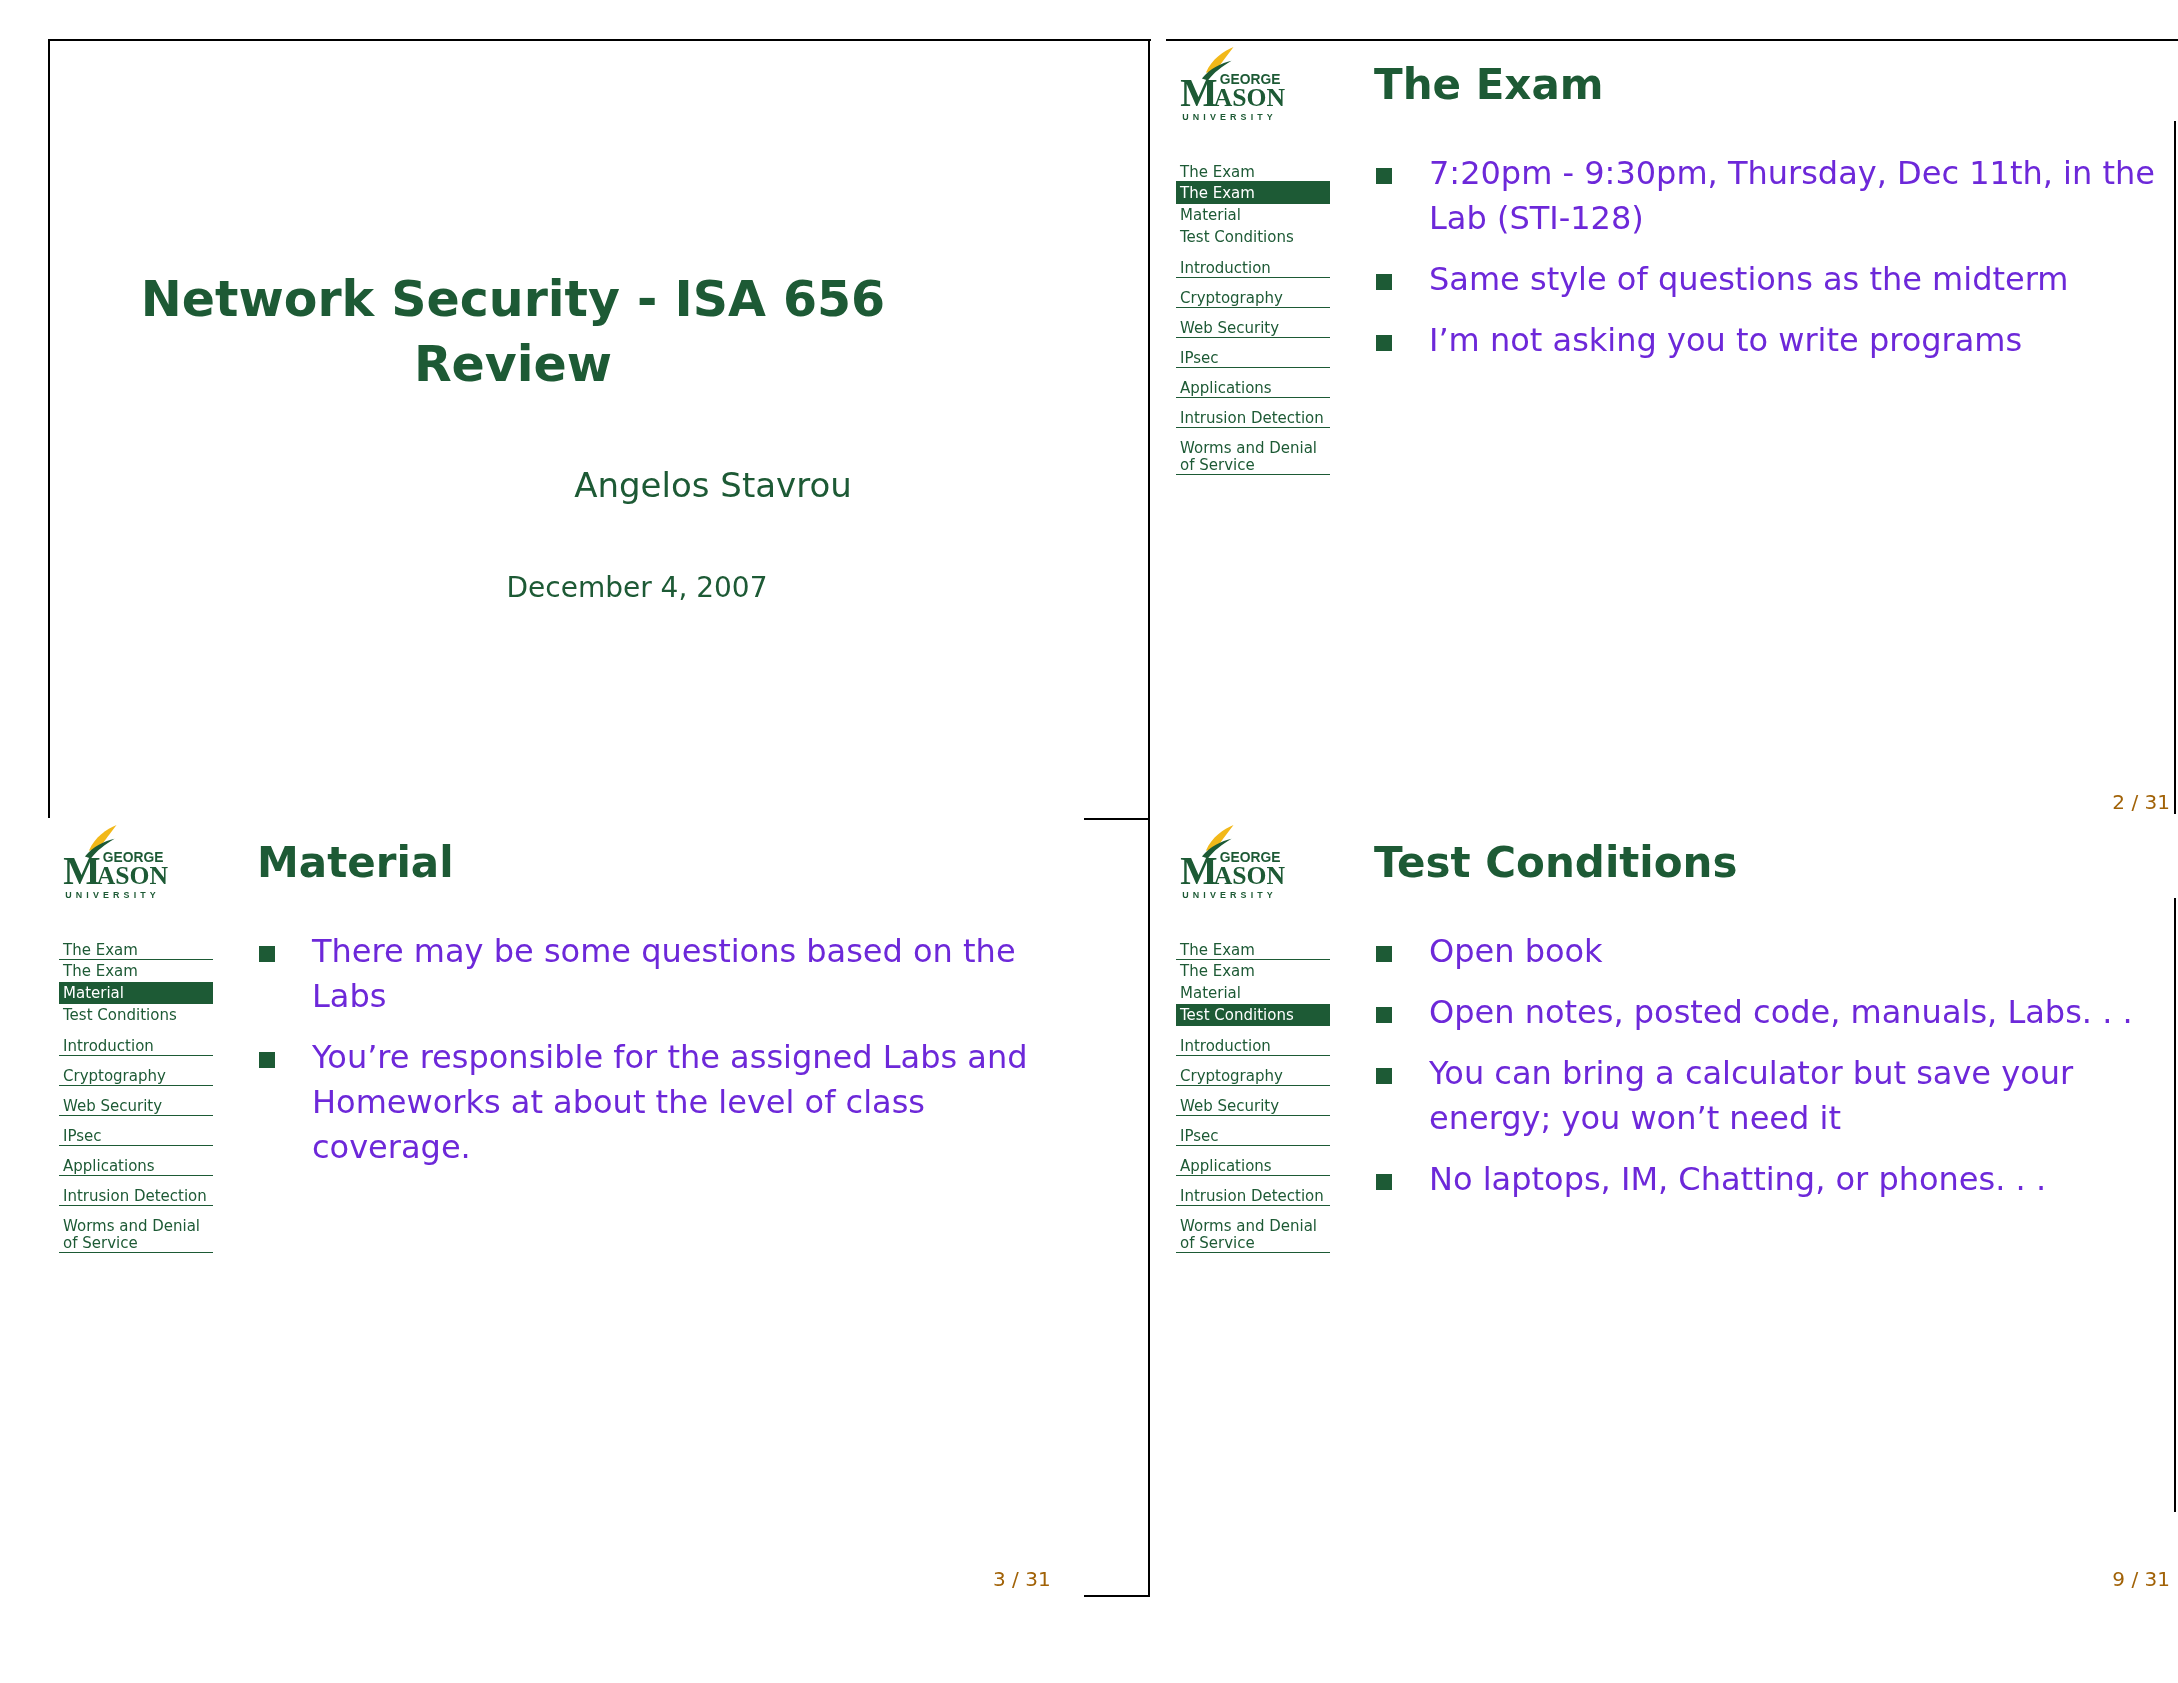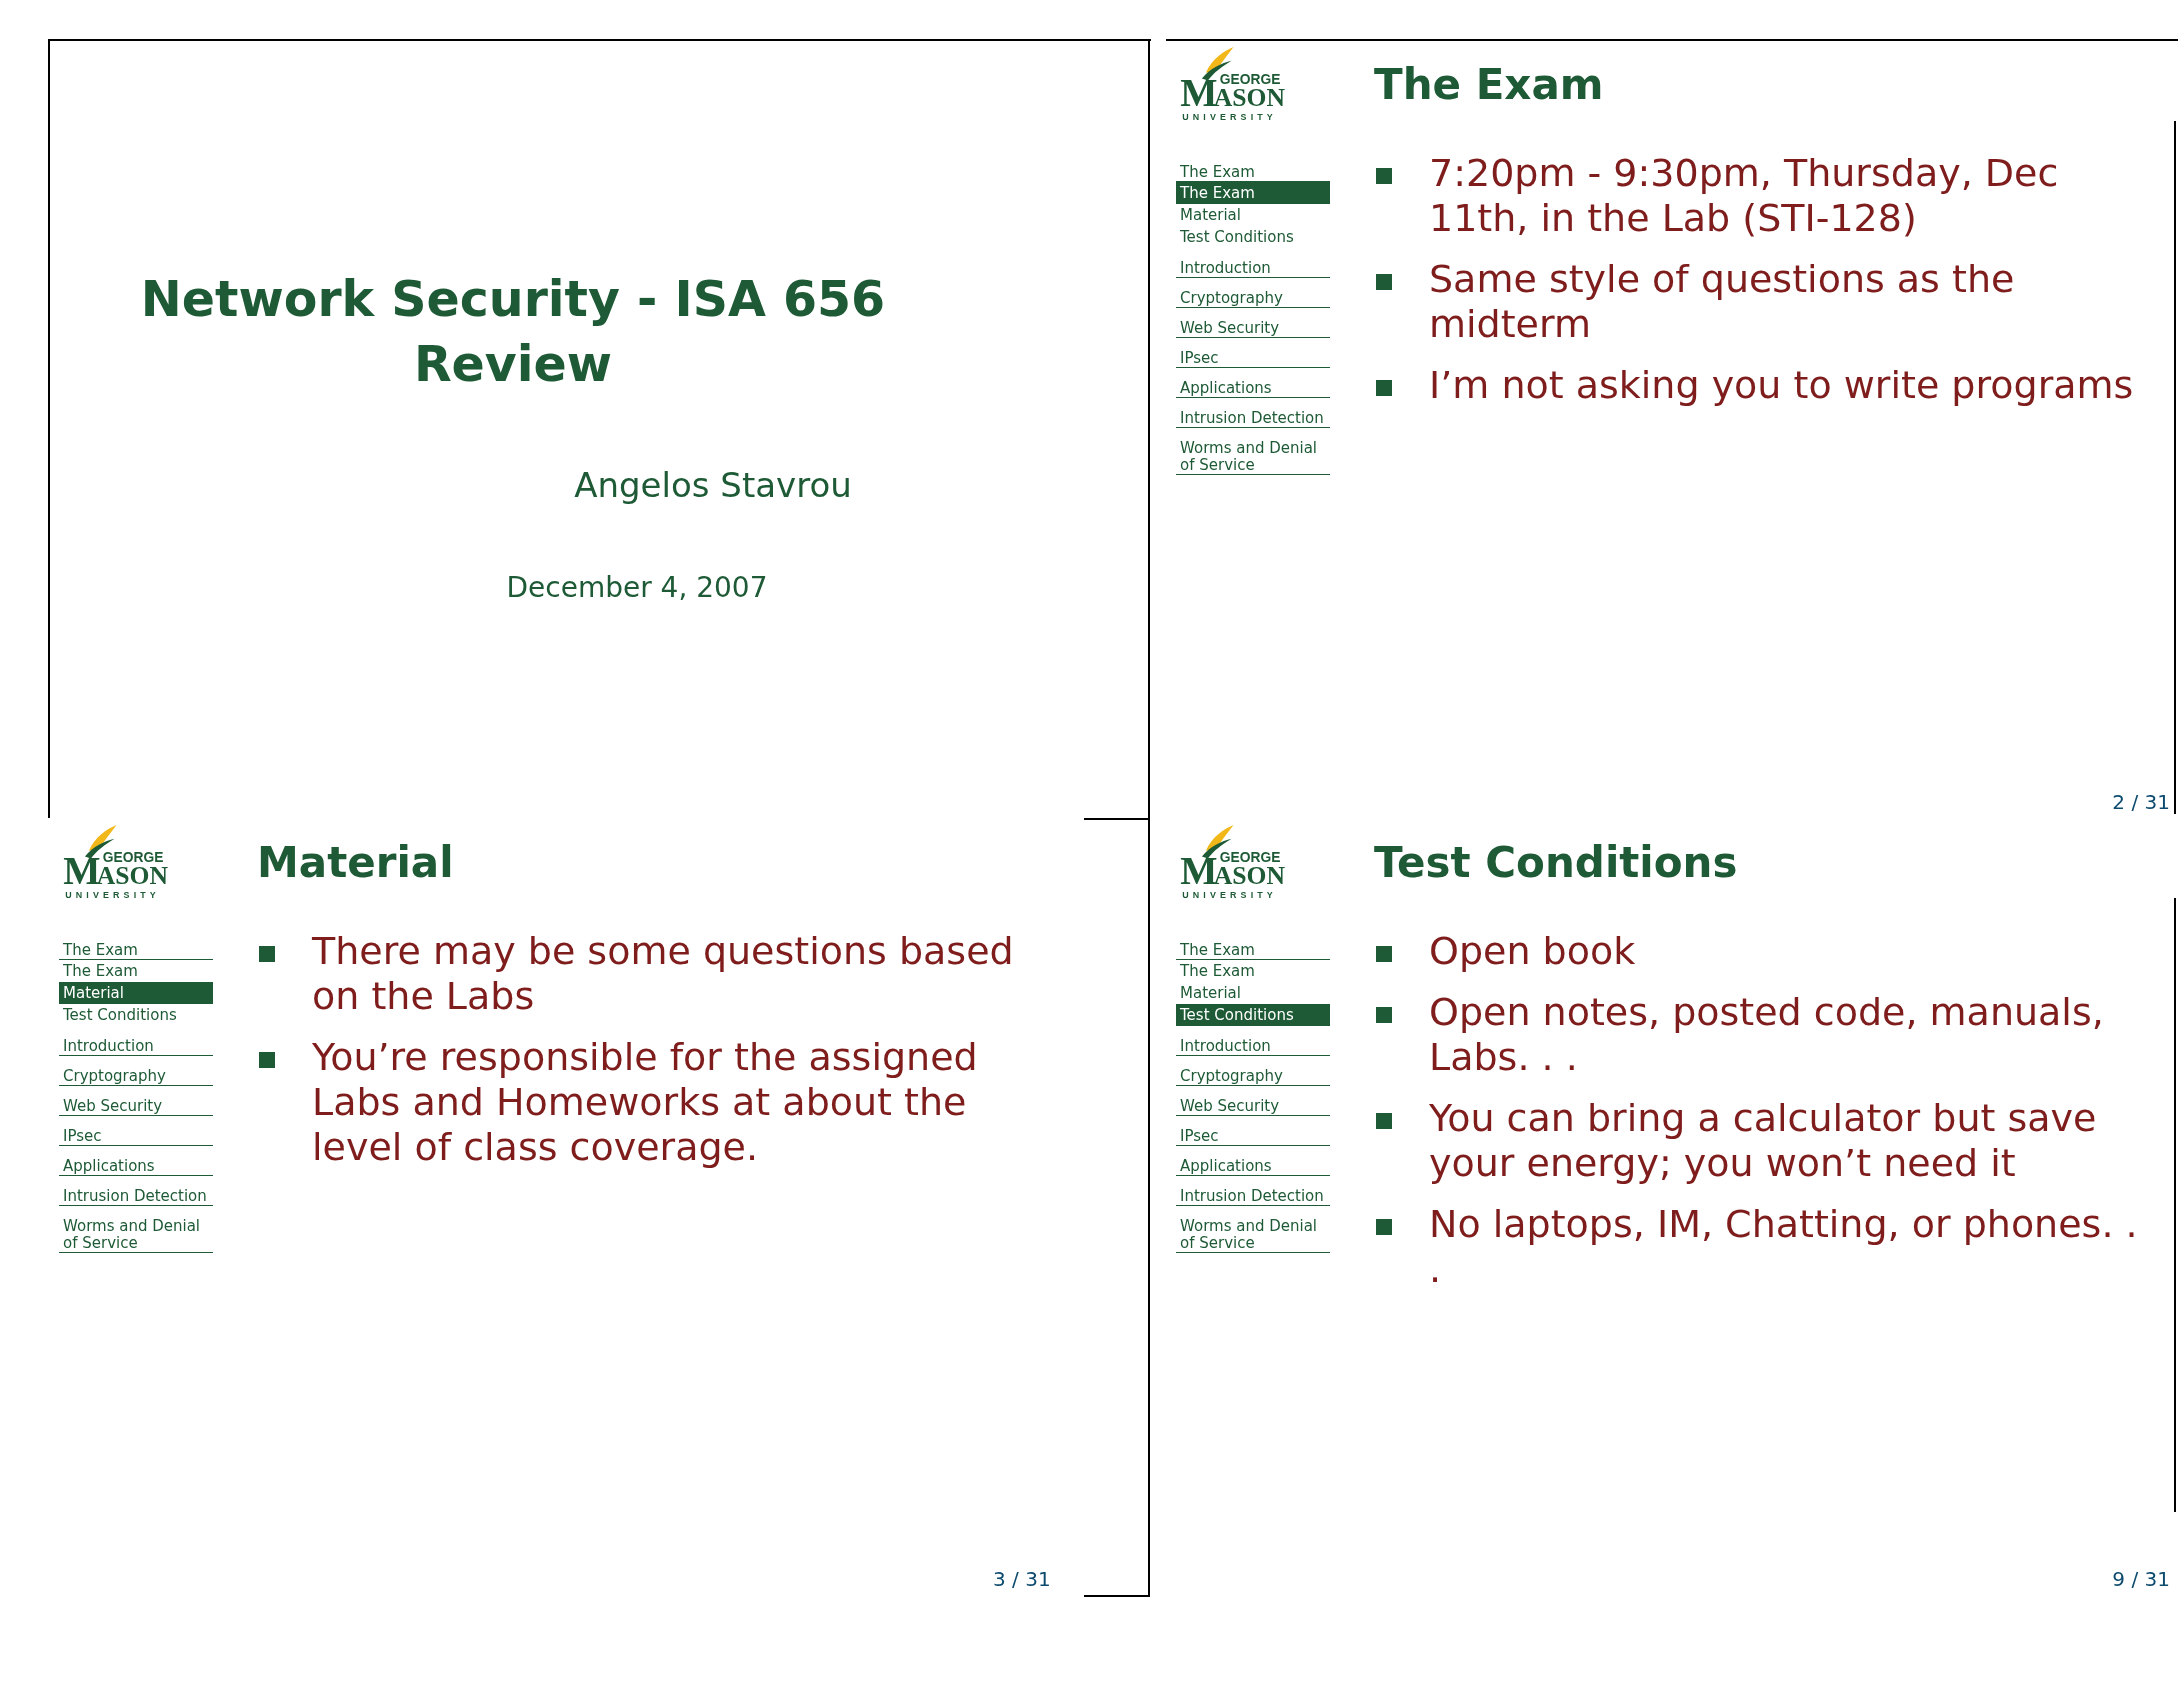--- a/index.html
+++ b/index.html
@@ -9,24 +9,24 @@
   .author{position:absolute;left:48px;width:1330px;text-align:center;font-size:34px;color:#1d5a35;}
   .date{position:absolute;left:48px;width:1102px;text-align:center;font-size:28px;color:#1d5a35;margin-left:38px;}
   .slide{position:absolute;width:1089px;height:782px;}
   .logo{position:absolute;left:2px;top:5px;width:117px;height:79px;}
   .frametitle{position:absolute;left:198px;top:20px;font-size:42px;font-weight:bold;color:#1d5a35;white-space:nowrap;}
   .nav{position:absolute;left:0;top:122px;width:154px;font-size:15px;color:#1d5a35;}
   .nav .sec{padding:2px 4px 0 4px;border-bottom:1.5px solid #1d5a35;margin-bottom:10px;line-height:17px;}
   .nav .sub{padding:1px 4px;line-height:20px;}
   .nav .subgroup{margin-bottom:10px;}
   .nav .active{background:#1d5a35;color:#fff;}
-  .bullets{position:absolute;left:198px;top:104px;width:782px;font-size:38px;color:#7f1d1d;line-height:45px;}
+  .bullets{position:absolute;left:198px;top:104px;width:782px;font-size:32px;color:#6d28d9;line-height:45px;}
   .bullet{position:relative;padding-left:55px;margin-bottom:16px;}
   .bullet .sq{position:absolute;left:2px;top:17px;width:16px;height:16px;background:#1d5a35;}
-  .pnum{position:absolute;font-size:20px;color:#0c4a6e;white-space:nowrap;}
+  .pnum{position:absolute;font-size:20px;color:#a16207;white-space:nowrap;}
 </style>
 </head>
 <body>
 
 <div class="line" style="left:48px;top:39px;width:1103px;height:2px;"></div>
 <div class="line" style="left:48px;top:39px;width:2px;height:779px;"></div>
 <div class="line" style="left:1148px;top:39px;width:2px;height:1558px;"></div>
 <div class="line" style="left:1166px;top:39px;width:1012px;height:2px;"></div>
 <div class="line" style="left:2174px;top:121px;width:2px;height:693px;"></div>
 <div class="line" style="left:1084px;top:818px;width:65px;height:2px;"></div>

